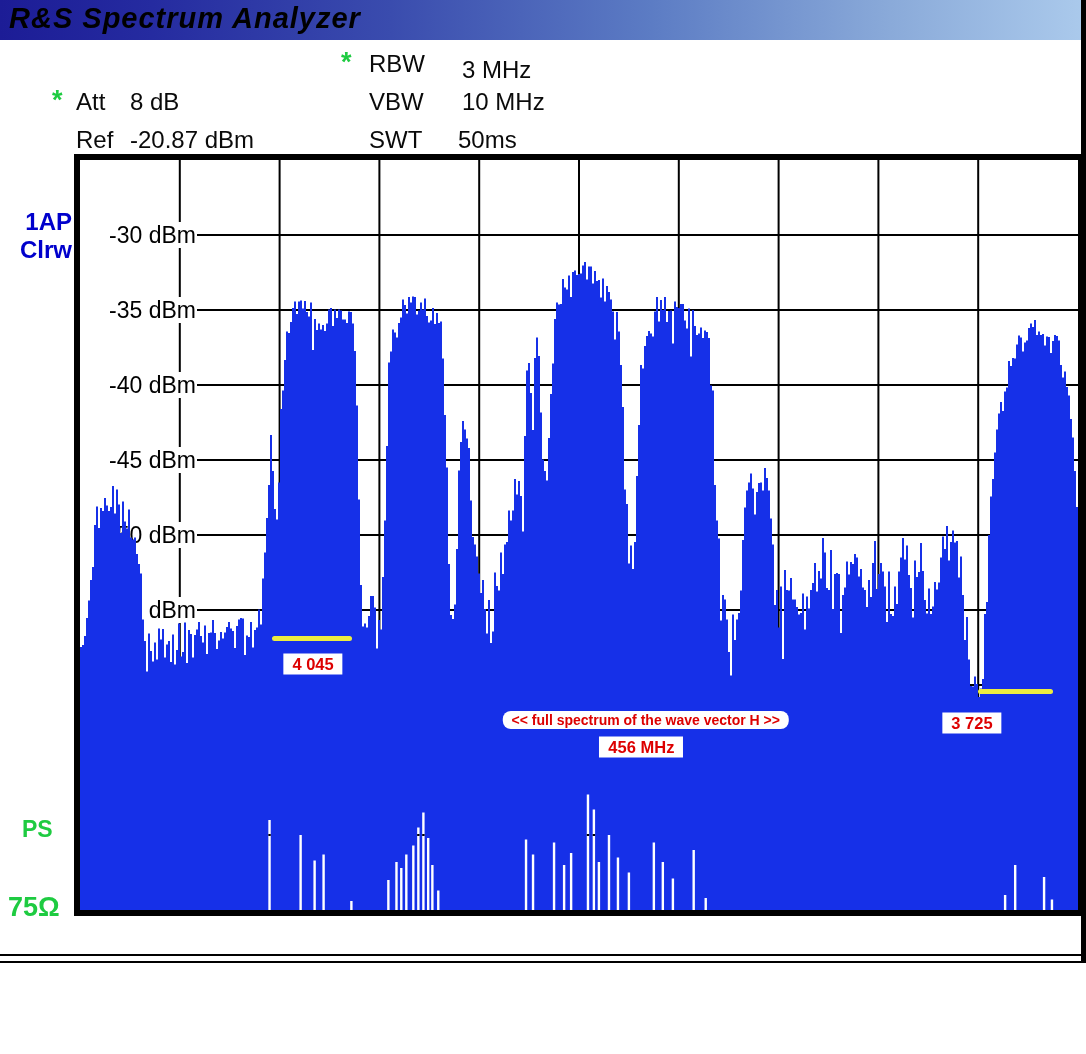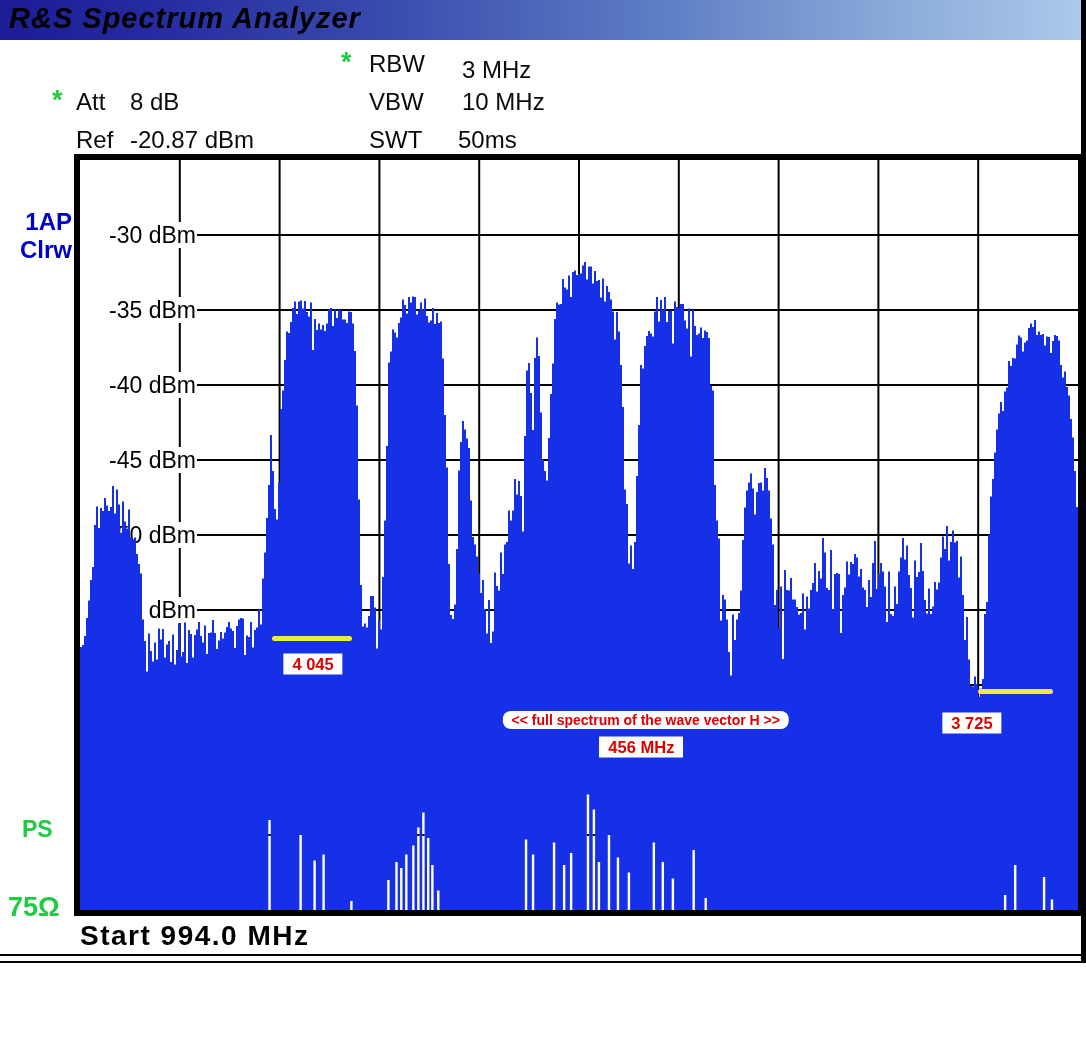--- a/index.html
+++ b/index.html
@@ -154,17 +154,16 @@
 
   <div id="overlay">
       <div class="mline" style="left: 271.502px; width: 80.9781px; top: 636px;"></div>
       <div class="mlabel" style="left: 313.086px; top: 664px;">4 045</div>
       <div class="mline" style="left: 978.419px; width: 74.4123px; top: 688.5px;"></div>
       <div class="mlabel" style="left: 972px; top: 715px; margin-top: 8px;">3 725</div>
       <div class="ann ann-s" style="left: 645.752px; top: 719.5px;">&lt;&lt; full spectrum of the wave vector H &gt;&gt;</div>
       <div class="ann ann-m" style="left: 641.375px; top: 746.5px;">456 MHz</div>
     </div>
 
-  <div class="startlbl">Start 994.0 MHz</div>
   <div class="dblrule"></div>
   <div class="rstrip"></div>
 
 </div>
 
 </body></html>

